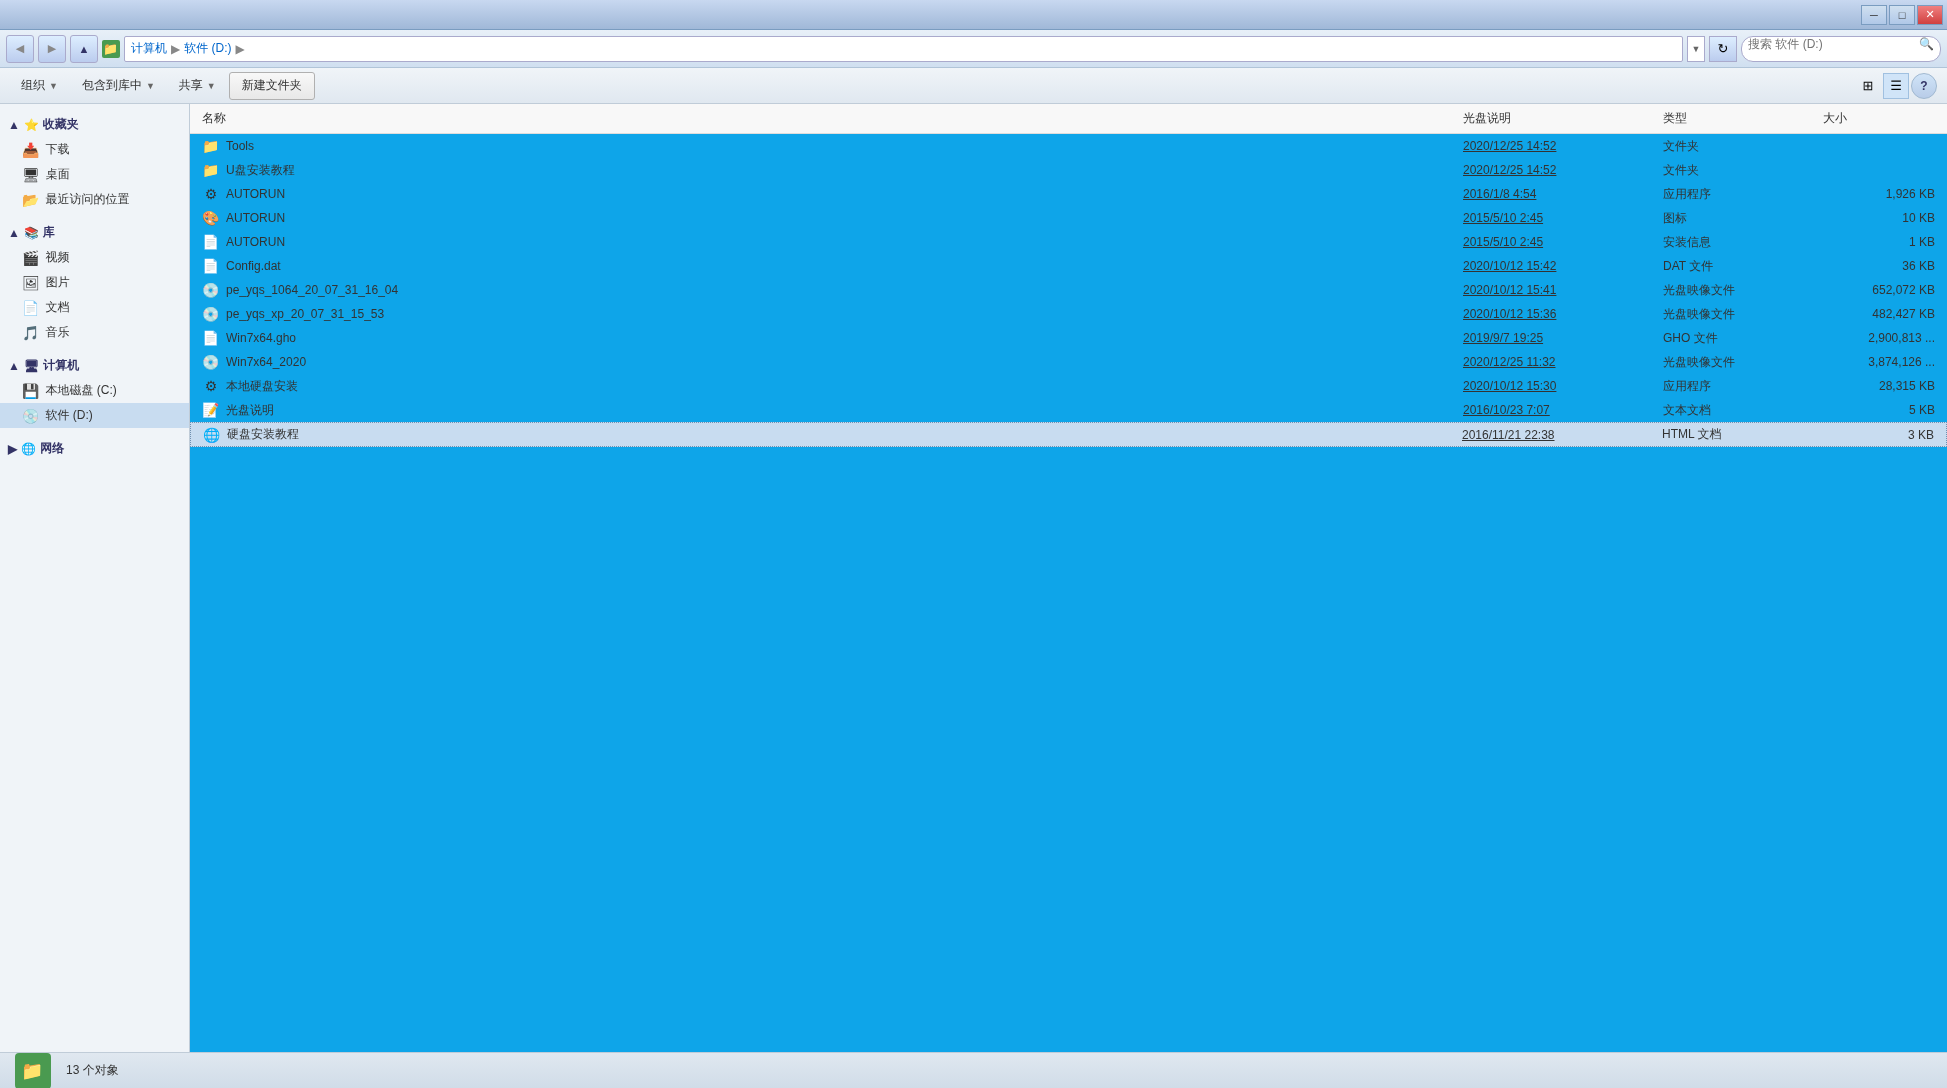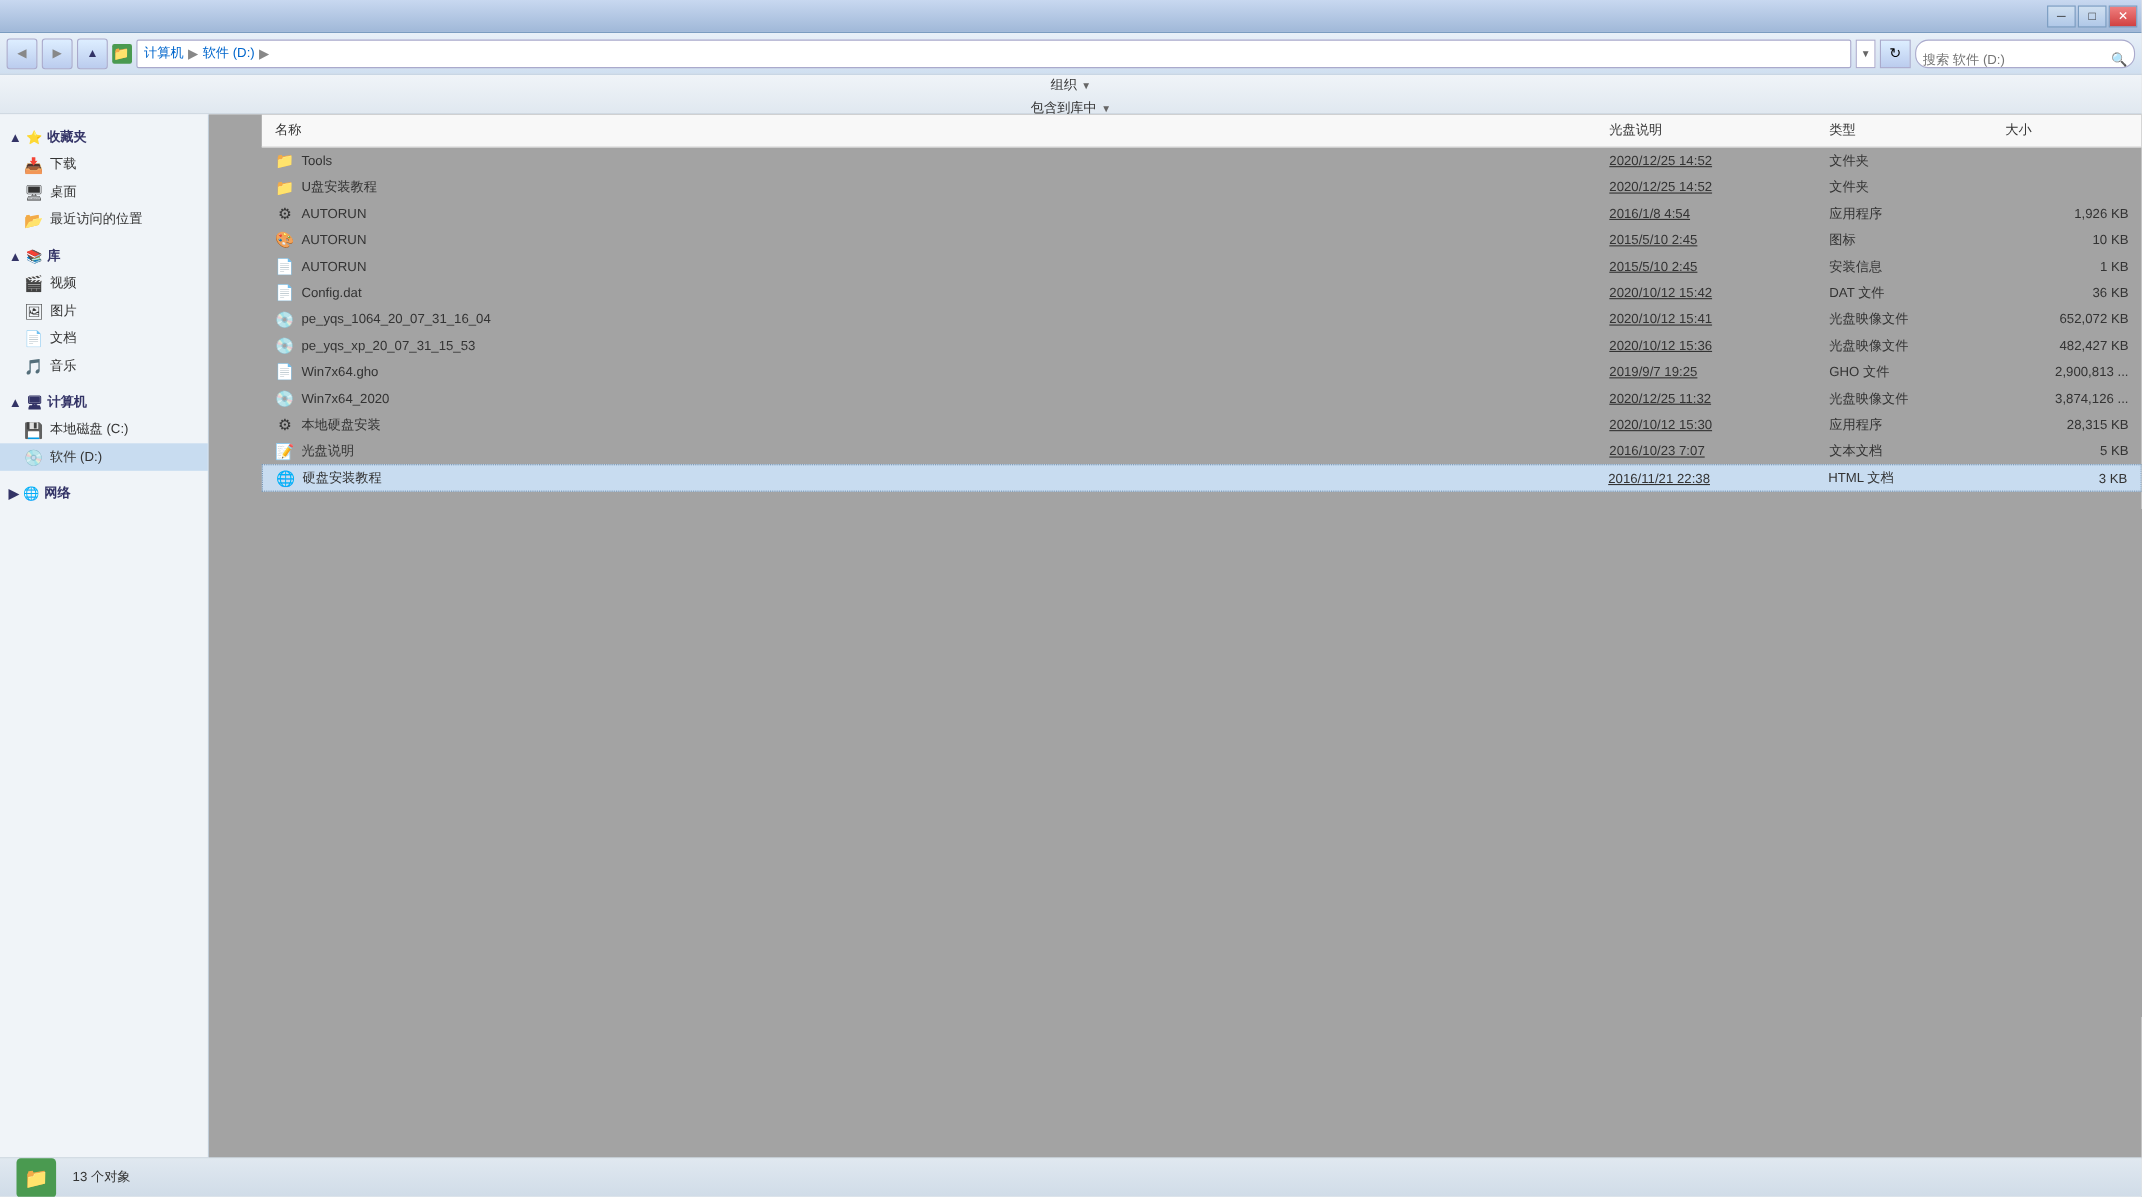--- a/index.html
+++ b/index.html
@@ -88,21 +88,21 @@
       cursor: pointer;
       font-size: 13px;
     }
     .search-bar {
       width: 200px;
       height: 26px;
       background: white;
       border: 1px solid #aac;
       border-radius: 12px;
       display: flex;
-      align-items: flex-end;
+      align-items: flex-start;
       padding: 0 6px;
       color: #888;
       gap: 4px;
     }
     .search-bar input {
       border: none;
       outline: none;
       flex: 1;
       font-size: 12px;
       color: #888;
@@ -111,21 +111,20 @@
 
     
     .toolbar {
       height: 36px;
       background: linear-gradient(to bottom, #f0f4f8, #e0e8f0);
       border-bottom: 1px solid #c0ccd8;
       display: flex;
       align-items: center;
       padding: 0 10px;
       gap: 2px;
-      flex-direction: column;
     }
     .toolbar-btn {
       height: 28px;
       padding: 0 10px;
       border: 1px solid transparent;
       background: transparent;
       border-radius: 3px;
       cursor: pointer;
       display: flex;
       align-items: center;
@@ -179,23 +178,22 @@
       color: #333;
       gap: 6px;
     }
     .sidebar-item.active { background: #c8dcf0; }
     .folder-icon { font-size: 14px; }
     .drive-icon { font-size: 14px; }
 
     
     .file-area {
       flex: 1;
-      background: #a3a3a3;
+      background: #0ea5e9;
       overflow-y: auto;
-      padding-left: 48px;
     }
     .file-list-header {
       display: grid;
       grid-template-columns: 1fr 200px 160px 120px;
       padding: 4px 8px;
       border-bottom: 1px solid #ddd;
       background: #f8f8f8;
       position: sticky;
       top: 0;
       z-index: 1;

